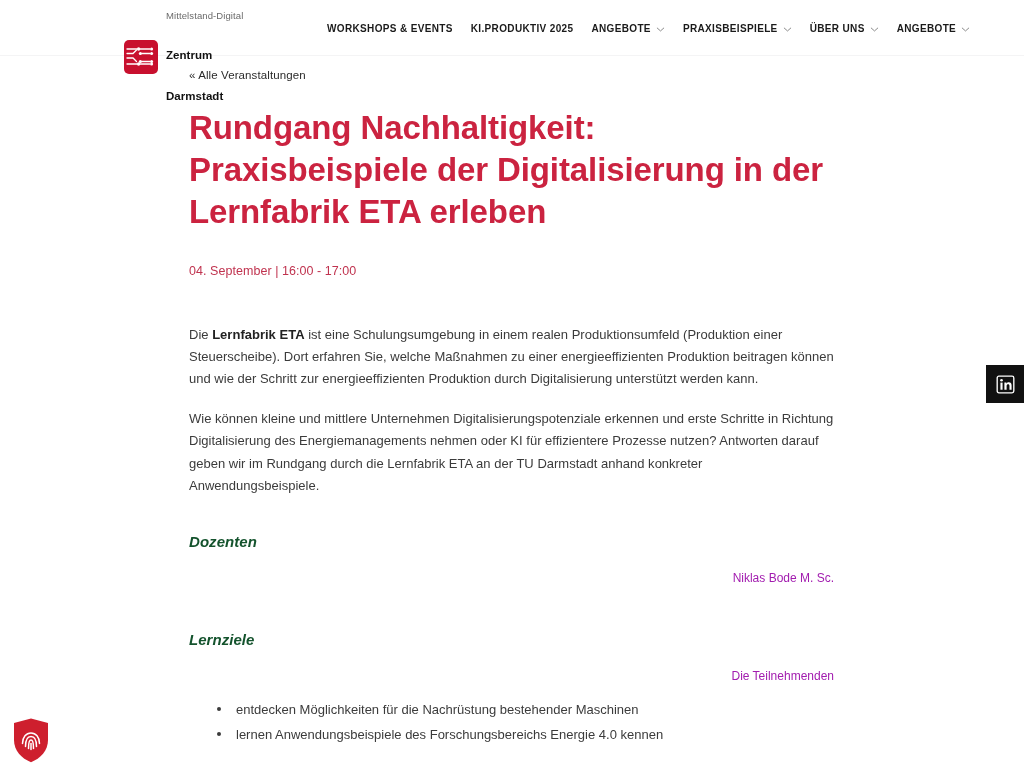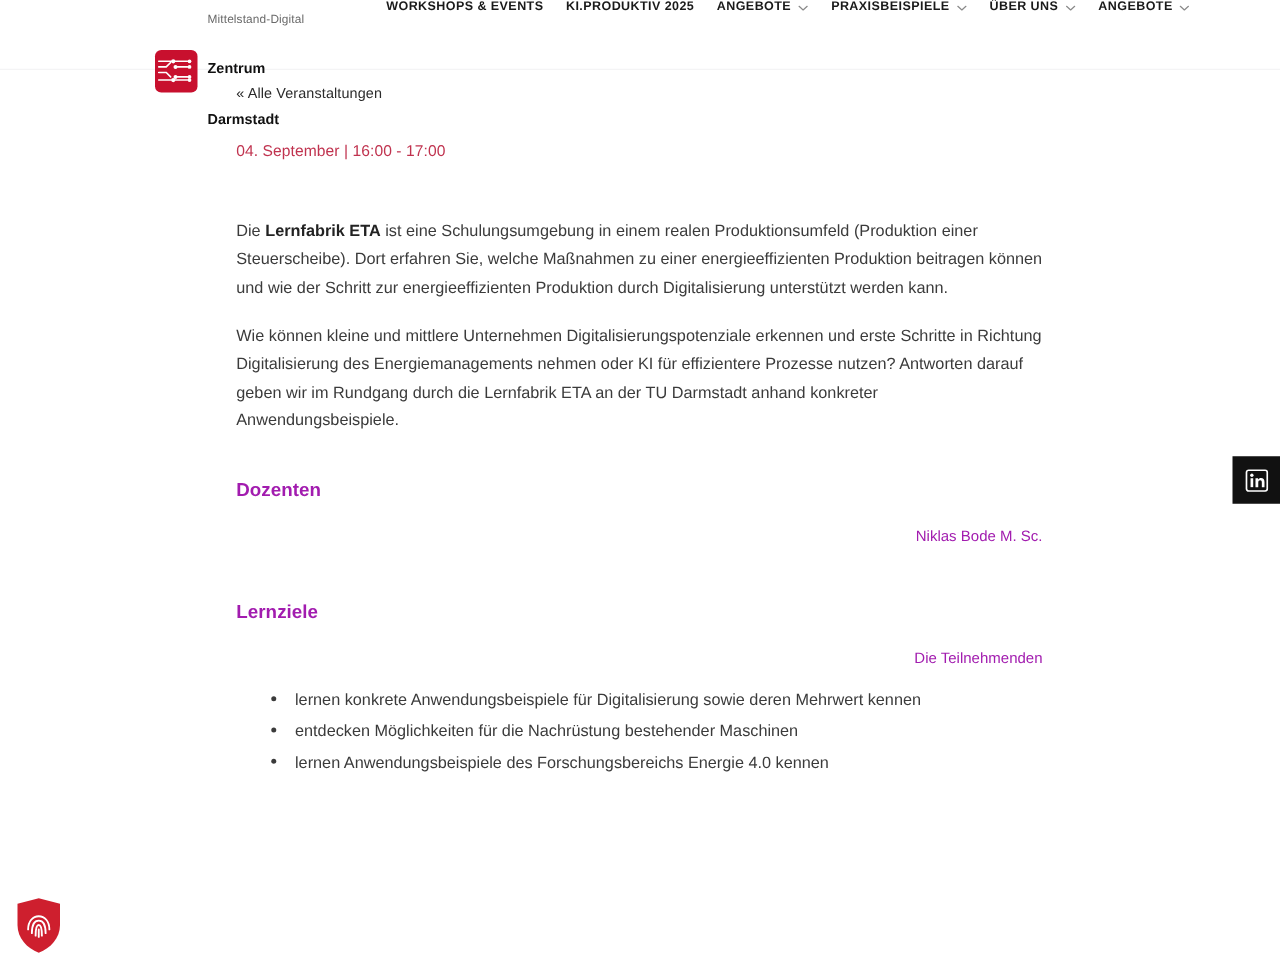--- a/index.html
+++ b/index.html
@@ -70,25 +70,25 @@
   .brand-line2, .brand-line3 {
     font-size: 11.5px;
     font-weight: bold;
     color: #111111;
     letter-spacing: .05px;
     margin-top: 28px;
   }
 
   .main-nav {
     position: absolute;
-    left: 309px;
+    left: 327px;
     top: 0;
     height: 56px;
     display: flex;
-    align-items: flex-start;
+    align-items: center;
     gap: 0;
   }
   .nav-item {
     display: flex;
     align-items: center;
     gap: 5px;
     padding: 0 9px;
     font-size: 10px;
     font-weight: bold;
     letter-spacing: .35px;
@@ -148,23 +148,24 @@
     line-height: 1.72;
     color: #3b3b3b;
     margin: 0 0 17px 0;
     letter-spacing: .01px;
   }
   .body-para b { color: #222; font-weight: bold; }
 
   .section-head {
     font-size: 15px;
     font-weight: bold;
-    color: #a21caf;
+    color: #14532d;
     margin: 36px 0 0 0;
     letter-spacing: .05px;
+    font-style: italic;
   }
   .section-head.tight { margin-top: 42px; }
 
   .section-para {
     font-size: 12px;
     line-height: 1.7;
     color: #a21caf;
     margin: 18px 0 0 0;
     text-align: right;
   }
@@ -296,37 +297,37 @@
             </svg>
         </span>
       </a>
     </nav>
   </header>
 
   <main class="content">
 
     <a class="breadcrumb" href="#">« Alle Veranstaltungen</a>
 
+    <h1 class="event-title">Rundgang Nachhaltigkeit: Praxisbeispiele der Digitalisierung in der Lernfabrik ETA erleben</h1>
 
     <div class="event-date">04. September | 16:00 - 17:00</div>
 
     <div class="body-block">
 
       <p class="body-para"><span>Die </span><b>Lernfabrik ETA</b><span> ist eine Schulungsumgebung in einem realen Produktionsumfeld (Produktion einer Steuerscheibe). Dort erfahren Sie, welche Maßnahmen zu einer energieeffizienten Produktion beitragen können und wie der Schritt zur energieeffizienten Produktion durch Digitalisierung unterstützt werden kann.</span></p>
 
       <p class="body-para">Wie können kleine und mittlere Unternehmen Digitalisierungspotenziale erkennen und erste Schritte in Richtung Digitalisierung des Energiemanagements nehmen oder KI für effizientere Prozesse nutzen? Antworten darauf geben wir im Rundgang durch die Lernfabrik ETA  an der TU Darmstadt anhand konkreter Anwendungsbeispiele.</p>
 
       <h2 class="section-head">Dozenten</h2>
       <p class="section-para">Niklas Bode M. Sc.</p>
 
       <h2 class="section-head tight">Lernziele</h2>
       <p class="section-para">Die Teilnehmenden</p>
 
       <ul class="goal-list">
-        <li>lernen konkrete Anwendungsbeispiele für Digitalisierung sowie deren Mehrwert kennen</li>
         <li>entdecken Möglichkeiten für die Nachrüstung bestehender Maschinen</li>
         <li>lernen Anwendungsbeispiele des Forschungsbereichs Energie 4.0 kennen</li>
 
       </ul>
 
     </div>
   </main>
 
   <div class="share-tab">
     <span>

